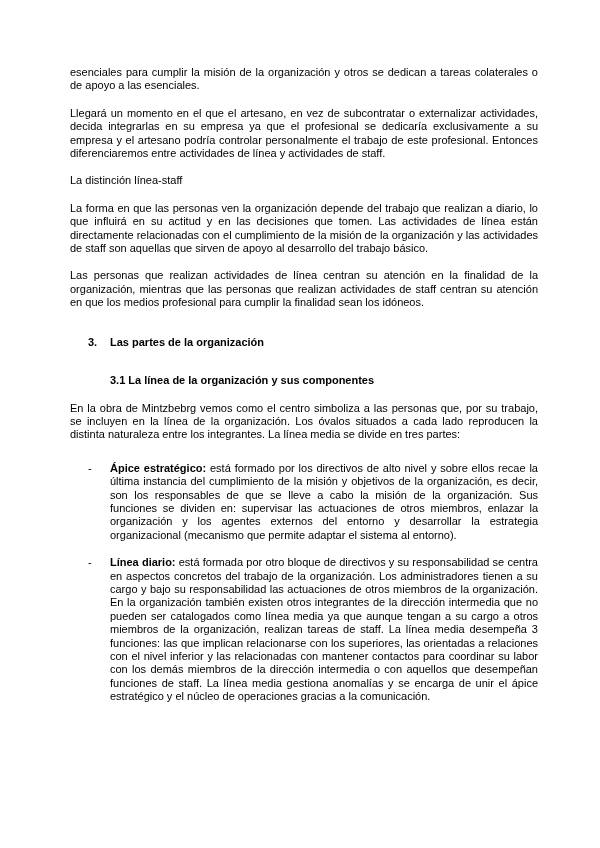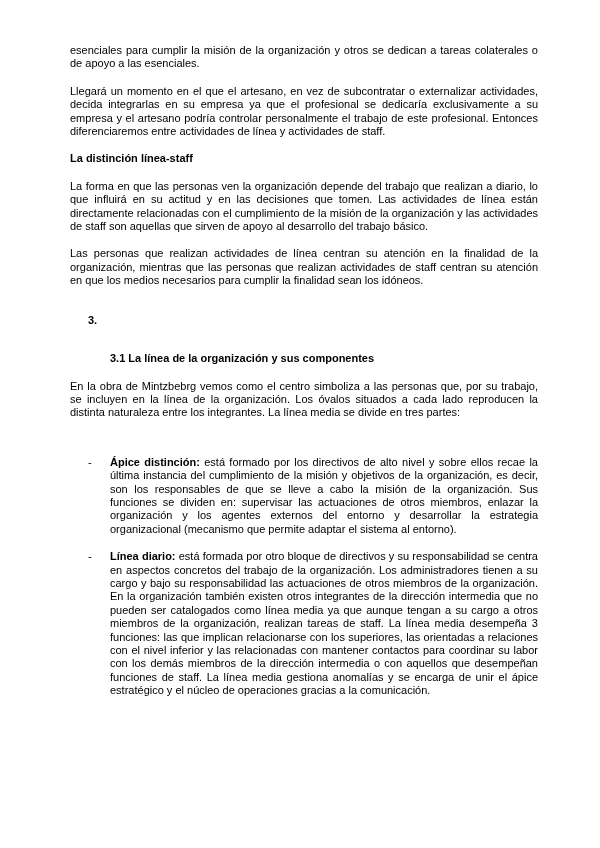--- a/index.html
+++ b/index.html
@@ -7,53 +7,53 @@
     padding: 0;
     background: #ffffff;
   }
   .page {
     position: relative;
     width: 600px;
     height: 848px;
     margin: 0 auto;
     background: #ffffff;
     box-sizing: border-box;
-    padding: 44px 62px 0 70px;
+    padding: 66px 62px 0 70px;
     font-family: "Liberation Sans", "DejaVu Sans", sans-serif;
     font-size: 11px;
     line-height: 13.4px;
     color: #000000;
     overflow: hidden;
   }
   .para {
     margin: 0 0 14px 0;
     text-align: justify;
   }
   .heading {
-    font-weight: bold;
+    font-weight: normal;
     margin: 0 0 14px 0;
   }
   .section-heading {
     font-weight: bold;
     margin: 26px 0 14px 0;
     padding-left: 18px;
   }
   .section-row {
     display: flex;
   }
   .section-number {
     width: 22px;
     flex-shrink: 0;
   }
   .subsection-row {
     padding-left: 22px;
     margin-top: 25px;
   }
   .para-before-list {
-    margin-bottom: 36px;
+    margin-bottom: 20px;
   }
   .doc-list {
     margin: 0;
   }
   .list-item {
     position: relative;
     padding-left: 40px;
     margin: 0 0 14px 0;
     text-align: justify;
   }
@@ -72,39 +72,40 @@
 <div class="page">
 
   <p class="para">esenciales para cumplir la misión de la organización y otros se dedican a tareas colaterales o de apoyo a las esenciales.</p>
 
   <p class="para">Llegará un momento en el que el artesano, en vez de subcontratar o externalizar actividades, decida integrarlas en su empresa ya que el profesional se dedicaría exclusivamente a su empresa y el artesano podría controlar personalmente el trabajo de este profesional. Entonces diferenciaremos entre actividades de línea y actividades de staff.</p>
 
   <div class="heading">La distinción línea-staff</div>
 
   <p class="para">La forma en que las personas ven la organización depende del trabajo que realizan a diario, lo que influirá en su actitud y en las decisiones que tomen. Las actividades de línea están directamente relacionadas con el cumplimiento de la misión de la organización y las actividades de staff son aquellas que sirven de apoyo al desarrollo del trabajo básico.</p>
 
-  <p class="para">Las personas que realizan actividades de línea centran su atención en la finalidad de la organización, mientras que las personas que realizan actividades de staff centran su atención en que los medios necesarios para cumplir la finalidad sean los idóneos.</p>
+  <p class="para">Las personas que realizan actividades de línea centran su atención en la finalidad de la organización, mientras que las personas que realizan actividades de staff centran su atención en que los medios profesional para cumplir la finalidad sean los idóneos.</p>
 
   <div class="section-heading">
     <div class="section-row">
       <span class="section-number">3.</span>
+      <span>Las partes de la organización</span>
     </div>
     <div class="subsection-row">
       <span>3.1</span>
       <span>La línea de la organización y sus componentes</span>
     </div>
   </div>
 
   <p class="para para-before-list">En la obra de Mintzbebrg vemos como el centro simboliza a las personas que, por su trabajo, se incluyen en la línea de la organización. Los óvalos situados a cada lado reproducen la distinta naturaleza entre los integrantes. La línea media se divide en tres partes:</p>
 
   <div class="doc-list">
 
     <div class="list-item">
       <span class="bullet">-</span>
-      <span class="item-label">Ápice distinción:</span>
+      <span class="item-label">Ápice estratégico:</span>
       <span>está formado por los directivos de alto nivel y sobre ellos recae la última instancia del cumplimiento de la misión y objetivos de la organización, es decir, son los responsables de que se lleve a cabo la misión de la organización. Sus funciones se dividen en: supervisar las actuaciones de otros miembros, enlazar la organización y los agentes externos del entorno y desarrollar la estrategia organizacional (mecanismo que permite adaptar el sistema al entorno).</span>
     </div>
 
     <div class="list-item">
       <span class="bullet">-</span>
       <span class="item-label">Línea diario:</span>
       <span>está formada por otro bloque de directivos y su responsabilidad se centra en aspectos concretos del trabajo de la organización. Los administradores tienen a su cargo y bajo su responsabilidad las actuaciones de otros miembros de la organización. En la organización también existen otros integrantes de la dirección intermedia que no pueden ser catalogados como línea media ya que aunque tengan a su cargo a otros miembros de la organización, realizan tareas de staff. La línea media desempeña 3 funciones: las que implican relacionarse con los superiores, las orientadas a relaciones con el nivel inferior y las relacionadas con mantener contactos para coordinar su labor con los demás miembros de la dirección intermedia o con aquellos que desempeñan funciones de staff. La línea media gestiona anomalías y se encarga de unir el ápice estratégico y el núcleo de operaciones gracias a la comunicación.</span>
     </div>
 
   </div>

